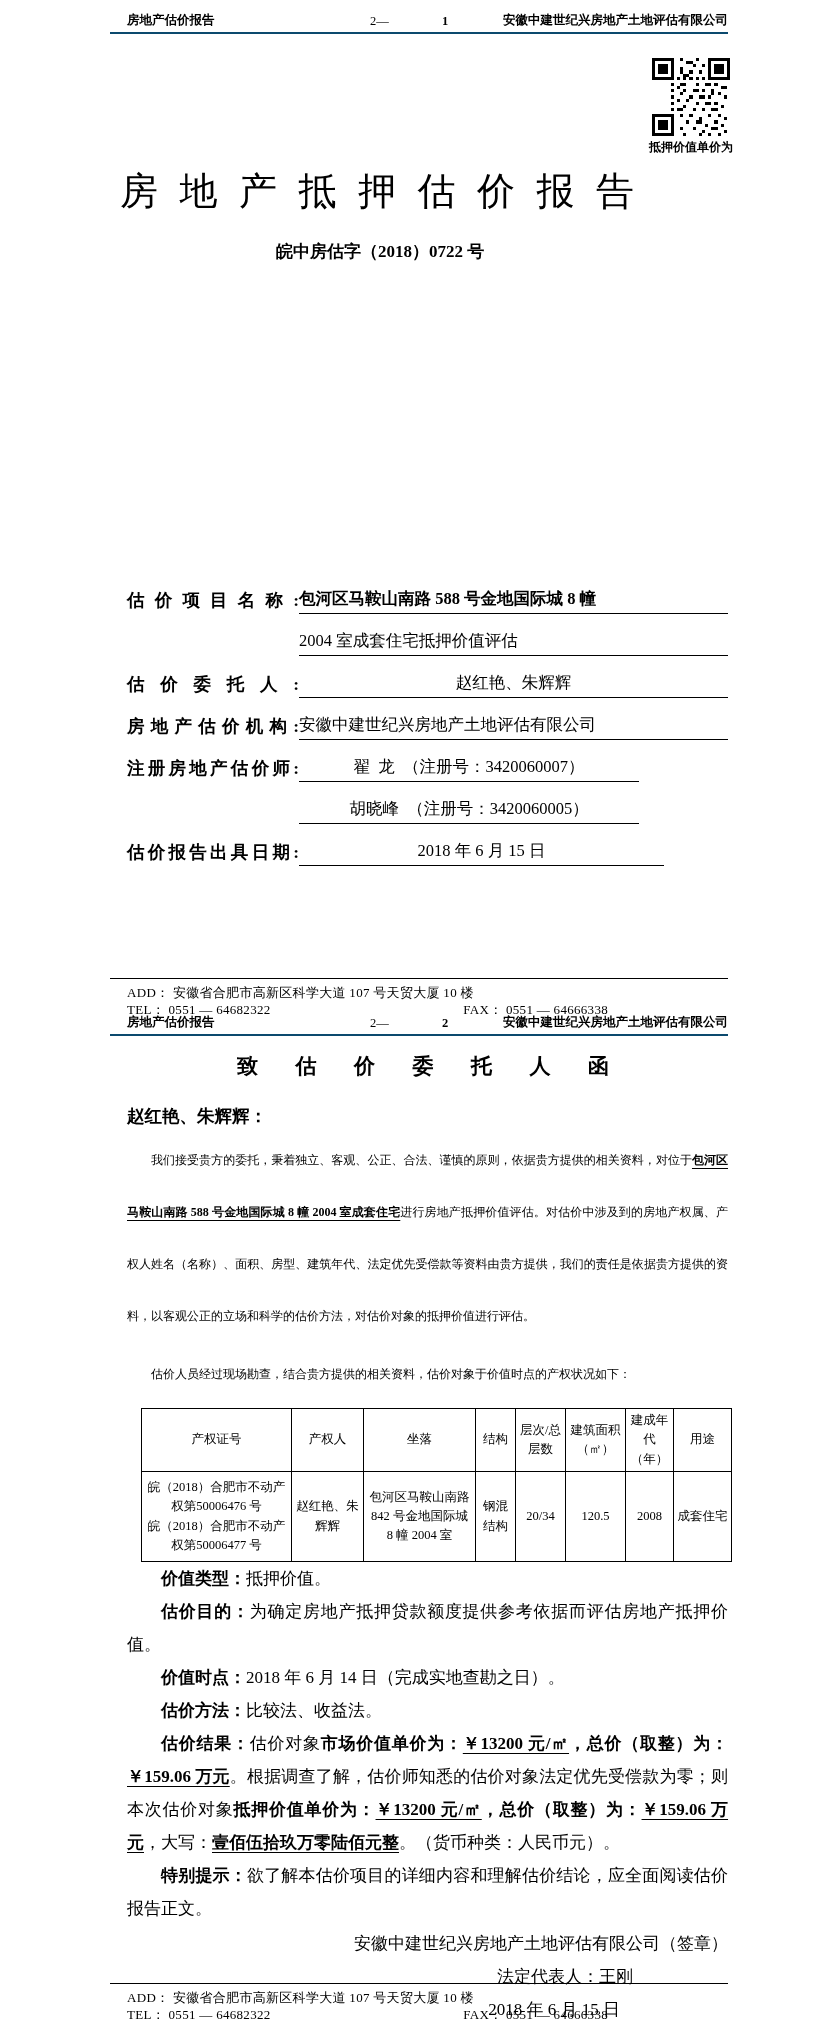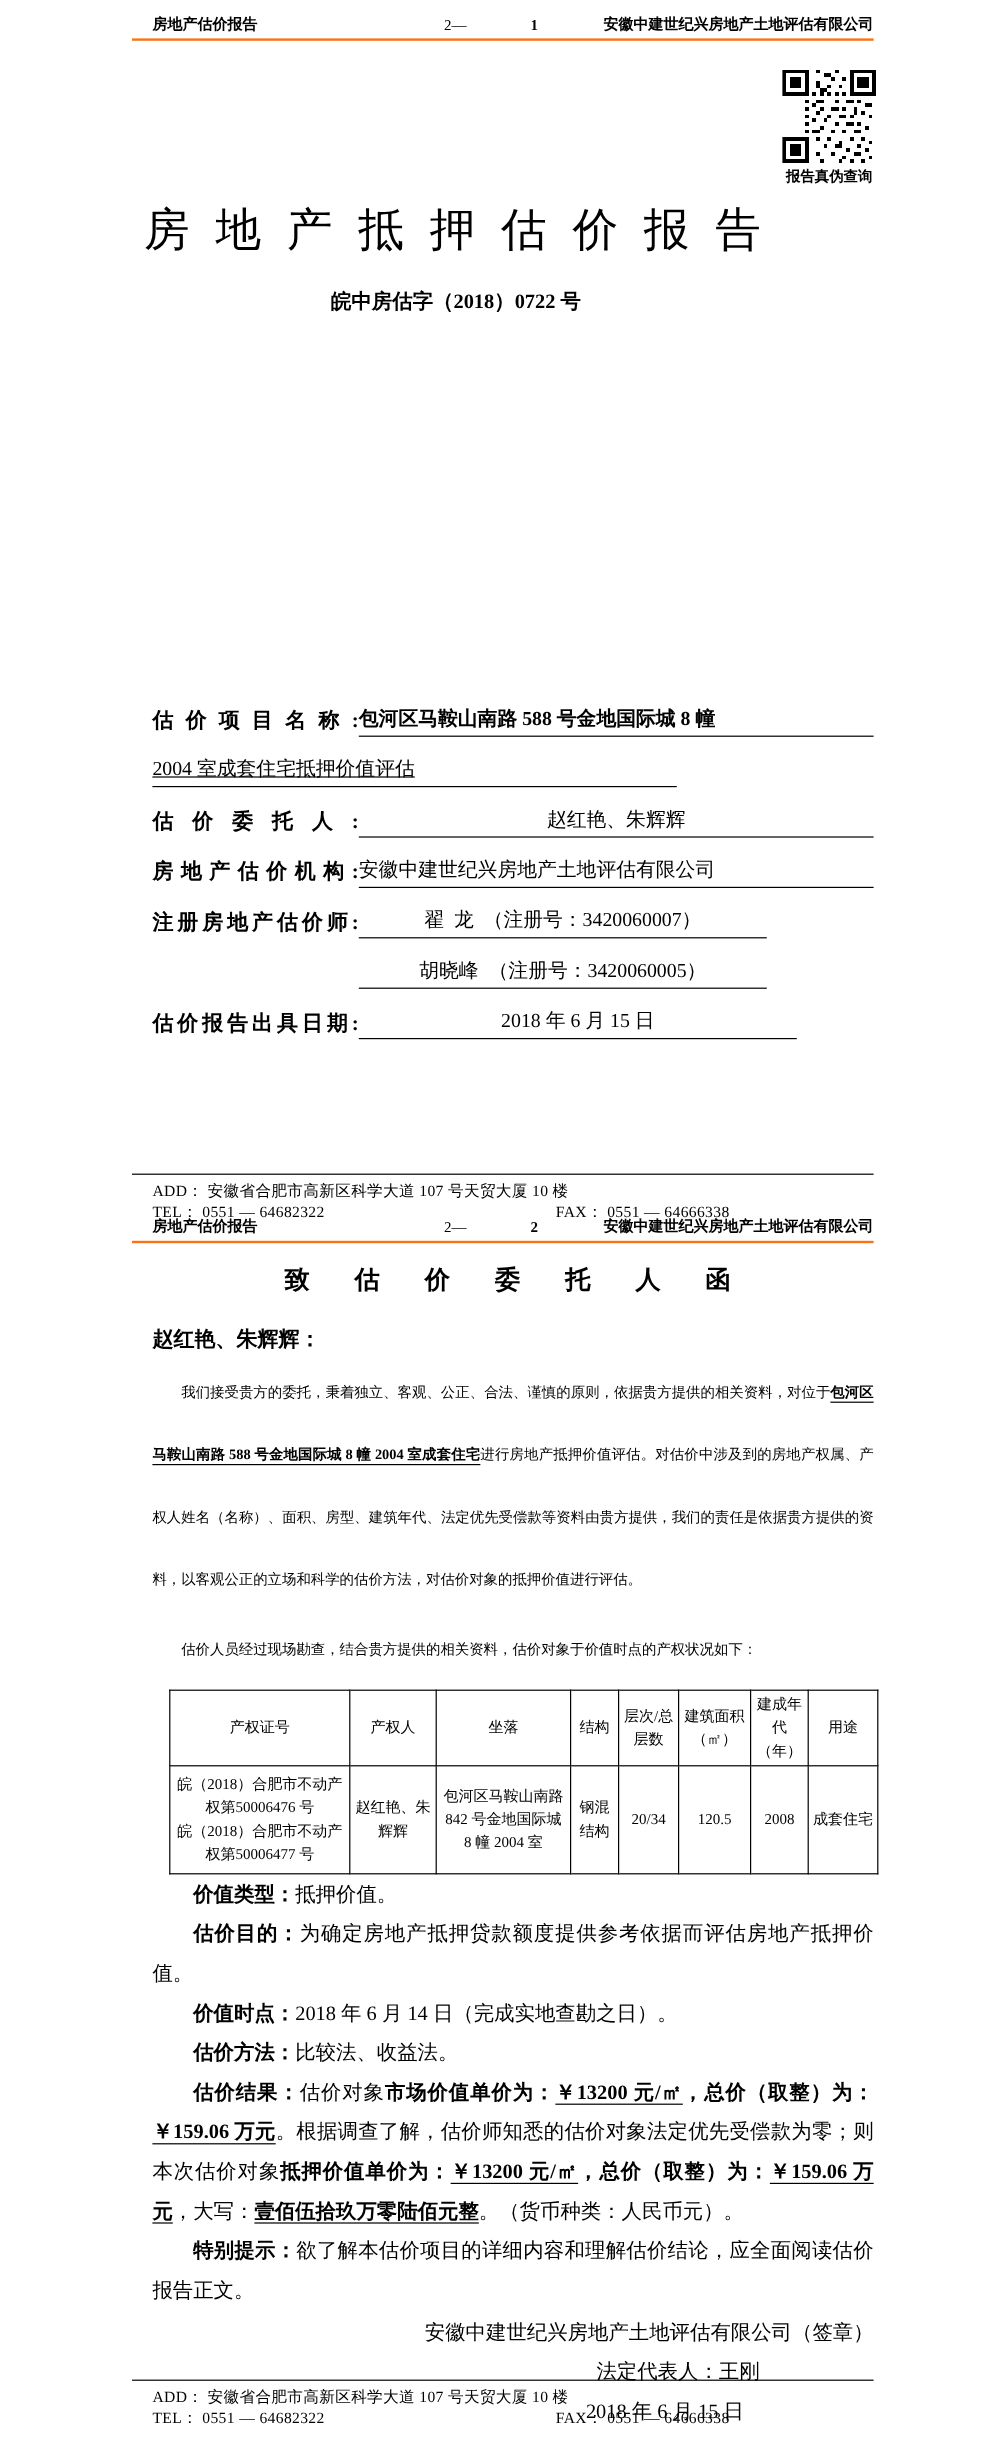--- a/index.html
+++ b/index.html
@@ -6,21 +6,21 @@
   body{
     position:relative;width:823px;height:2040px;overflow:hidden;
     font-family:"Liberation Serif","DejaVu Serif",serif;color:#000;
   }
   .b{font-weight:bold;}
   .u{text-decoration:underline;text-underline-offset:4px;}
 
   
   .runhead{
     position:absolute;left:110px;width:618px;height:23px;
-    border-bottom:2px solid #f97316;font-size:12.5px;font-weight:bold;
+    border-bottom:2px solid #0c4a6e;font-size:12.5px;font-weight:bold;
   }
   .runhead .rh-left{position:absolute;left:17px;bottom:3px;}
   .runhead .rh-mid{position:absolute;left:260px;bottom:3px;font-weight:normal;}
   .runhead .rh-num{position:absolute;left:332px;bottom:3px;}
   .runhead .rh-right{position:absolute;right:0;bottom:3px;}
   .runfoot{
     position:absolute;left:110px;width:618px;
     border-top:1.5px solid #000;font-size:13px;letter-spacing:.3px;
     padding-top:5px;
   }
@@ -37,21 +37,21 @@
     font-size:17px;font-weight:bold;}
   .fields{position:absolute;left:127px;top:572px;width:601px;}
   .frow{display:flex;align-items:flex-end;height:42px;}
   .flabel{
     flex:none;width:172px;font-size:17.5px;font-weight:bold;
     text-align:justify;text-align-last:justify;text-justify:inter-character;
     padding-bottom:2px;
   }
   .fvalue{border-bottom:1.5px solid #000;font-size:16.5px;padding-bottom:3px;white-space:pre;}
   .fr0 .fvalue{flex:1;font-weight:bold;}
-  .fr1{text-decoration:underline;} .fr1 .fvalue{width:437px;}
+  .fr1{margin-left:172px;} .fr1 .fvalue{width:437px;}
   .fr2 .fvalue{flex:1;text-align:center;}
   .fr3 .fvalue{flex:1;}
   .fr4 .fvalue{width:340px;text-align:center;}
   .fr5{margin-left:172px;} .fr5 .fvalue{width:340px;text-align:center;}
   .fr6 .fvalue{width:365px;text-align:center;}
 
   
   .letter{position:absolute;left:127px;top:1040px;width:601px;}
   .letter-title{margin:12px 0 0 0;text-align:center;font-size:21px;font-weight:bold;
     letter-spacing:9px;white-space:pre;}
@@ -161,21 +161,21 @@
         <rect x="16" y="23" width="1" height="1"></rect>
         <rect x="19" y="22" width="2" height="1"></rect>
         <rect x="23" y="23" width="1" height="1"></rect>
       <rect x="10" y="24" width="1" height="1"></rect>
         <rect x="15" y="24" width="1" height="1"></rect>
         <rect x="18" y="24" width="1" height="1"></rect>
         <rect x="21" y="24" width="1" height="1"></rect>
     </g>
   </svg>
 </div>
-<div class="qr-label">报告真伪查询</div>
+<div class="qr-label">抵押价值单价为</div>
 
 <div class="doc-title">房 地 产 抵 押 估 价 报 告</div>
 <div class="doc-number">皖中房估字（2018）0722 号</div>
 
 <div class="fields">
   <div class="frow fr0">
     <span class="flabel">估 价 项 目 名 称 :</span>
     <span class="fvalue">包河区马鞍山南路 588 号金地国际城 8 幢</span>
   </div>
   <div class="frow fr1">

